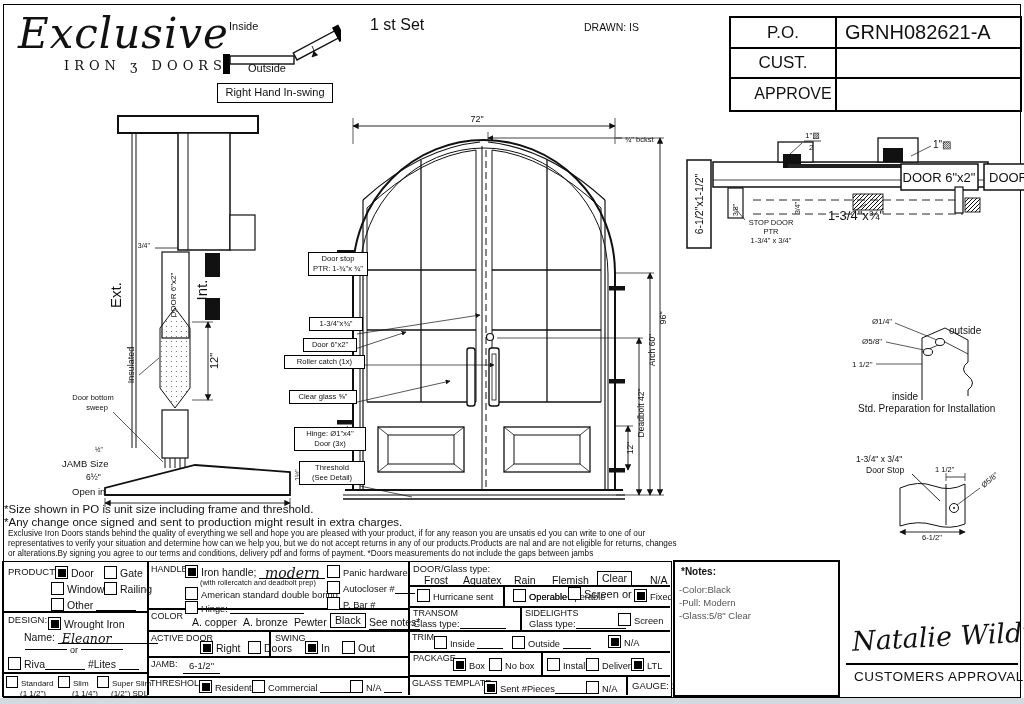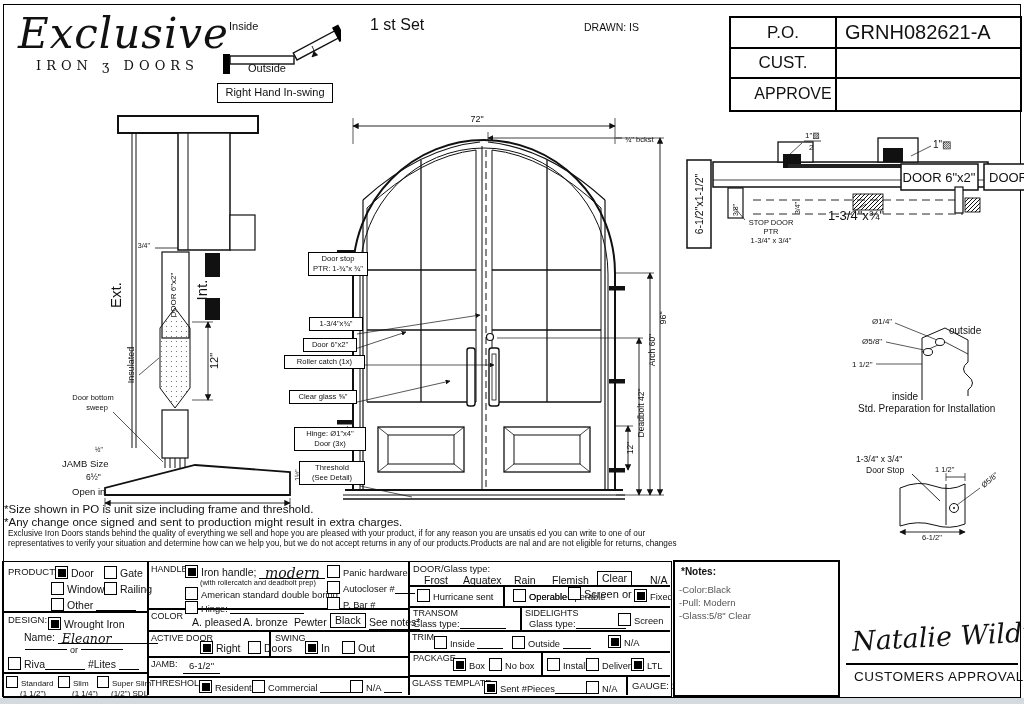--- a/index.html
+++ b/index.html
@@ -36,21 +36,21 @@
     <pattern id="dots" width="5" height="5" patternUnits="userSpaceOnUse">
       <circle cx="1.5" cy="1.5" r="0.6" fill="#666"></circle>
     </pattern>
     <pattern id="hatch" width="4" height="4" patternUnits="userSpaceOnUse">
       <path d="M0,4 L4,0" stroke="#111" stroke-width="1"></path>
     </pattern>
   </defs>
 </svg>
 
 <div class="f logo-script" style="left:18px;top:8px">Exclusive</div>
-<div class="f logo-sub" style="left:36px;top:58px">
+<div class="f logo-sub" style="left:64px;top:58px">
   <span>IRON</span>
   <span>ʒ</span>
   <span>DOORS</span>
 </div>
 
 <div class="f" style="left:229px;top:20px;font-size:11px">Inside</div>
 <svg style="left:215px;top:18px" width="126" height="62" viewBox="0 0 126 62">
   <rect x="8" y="36" width="7" height="20" fill="#000"></rect>
   <rect x="15" y="38" width="64" height="8" fill="#fff" stroke="#111" stroke-width="1.4"></rect>
   <g transform="rotate(-28 82 42)">
@@ -297,20 +297,21 @@
   <line x1="107" y1="59" x2="130" y2="42" stroke="#111" stroke-width="0.7"></line>
   <text transform="rotate(-40 134 42)" x="134" y="42" font-size="7.5">Ø5/8"</text>
   <line x1="50" y1="86" x2="115" y2="86" stroke="#111" stroke-width="0.9" marker-start="url(#arr)" marker-end="url(#arr)"></line>
   <text x="82" y="94" font-size="7.5" text-anchor="middle">6-1/2"</text>
 </svg>
 
 <div class="f" style="left:4px;top:515px;font-size:11.5px">*Any change once signed and sent to production might result in extra charges.</div>
 <div class="f" style="left:4px;top:502px;font-size:11.5px">*Size shown in PO is unit size including frame and threshold.</div>
 <div class="f" style="left:8px;top:529px;font-size:8.2px">Exclusive Iron Doors stands behind the quality of everything we sell and hope you are pleased with your product, if for any reason you are unsatis   ed you can write to one of our</div>
 <div class="f" style="left:8px;top:539px;font-size:8.2px">representatives to verify your situation and determine how can we help you, but we do not accept returns in any of our products.Products are   nal and are not eligible for returns, changes</div>
+<div class="f" style="left:8px;top:549px;font-size:8.2px">or alterations.By signing you agree to our terms and conditions, delivery pdf and forms of payment. *Doors measurements do not include the gaps between jambs</div>
 
 <div style="position:absolute;left:2px;top:561px;width:668px;height:134px;border:1.5px solid #000"></div>
 <div class="vline" style="left:147px;top:561px;width:1.5px;height:134px"></div>
 <div class="vline" style="left:408px;top:561px;width:1.5px;height:134px"></div>
 
 <div class="hline" style="left:2px;top:611px;width:145px;height:1.5px"></div>
 <div class="hline" style="left:2px;top:672px;width:145px;height:1.5px"></div>
 
 <div class="hline" style="left:147px;top:608px;width:261px;height:1.5px"></div>
 <div class="hline" style="left:147px;top:630px;width:261px;height:1.5px"></div>
@@ -347,21 +348,21 @@
 <div class="f" style="left:151px;top:564px;font-size:9px">HANDLE</div>
 <div class="f" style="left:185px;top:565px"><span class="cb ck"></span><span>Iron handle;</span> <span class="ul hand" style="width:66px;height:13px;font-size:14px;text-align:center">modern</span></div>
 <div class="f" style="left:200px;top:578px;font-size:7.4px">(with rollercatch and deadbolt prep)</div>
 <div class="f" style="left:185px;top:587px;font-size:9.3px"><span class="cb"></span><span>American standard double boring</span></div>
 <div class="f" style="left:185px;top:601px;font-size:9.3px"><span class="cb"></span><span>Hinge:</span> <span class="ul" style="width:74px"></span></div>
 <div class="f" style="left:327px;top:565px;font-size:9.3px"><span class="cb"></span><span>Panic hardware</span></div>
 <div class="f" style="left:327px;top:581px;font-size:9.3px"><span class="cb"></span><span>Autocloser #</span><span class="ul" style="width:20px"></span></div>
 <div class="f" style="left:327px;top:597px;font-size:9.3px"><span class="cb"></span><span>P. Bar #</span> <span class="ul" style="width:24px"></span></div>
 
 <div class="f" style="left:151px;top:611px;font-size:9px">COLOR</div>
-<div class="f" style="left:192px;top:616px">A. pleased</div>
+<div class="f" style="left:192px;top:616px">A. copper</div>
 <div class="f" style="left:243px;top:616px">A. bronze</div>
 <div class="f" style="left:294px;top:616px">Pewter</div>
 <div class="f boxed" style="left:330px;top:613px">Black</div>
 <div class="f" style="left:369px;top:616px;border-bottom:1.2px solid #000">See notes*</div>
 
 <div class="f" style="left:151px;top:633px;font-size:9px">ACTIVE DOOR</div>
 <div class="f" style="left:200px;top:641px"><span class="cb ck"></span><span>Right</span></div>
 <div class="f" style="left:248px;top:641px"><span class="cb"></span><span>Doors</span></div>
 <div class="f" style="left:275px;top:633px;font-size:9px">SWING</div>
 <div class="f" style="left:305px;top:641px"><span class="cb ck"></span><span>In</span></div>

